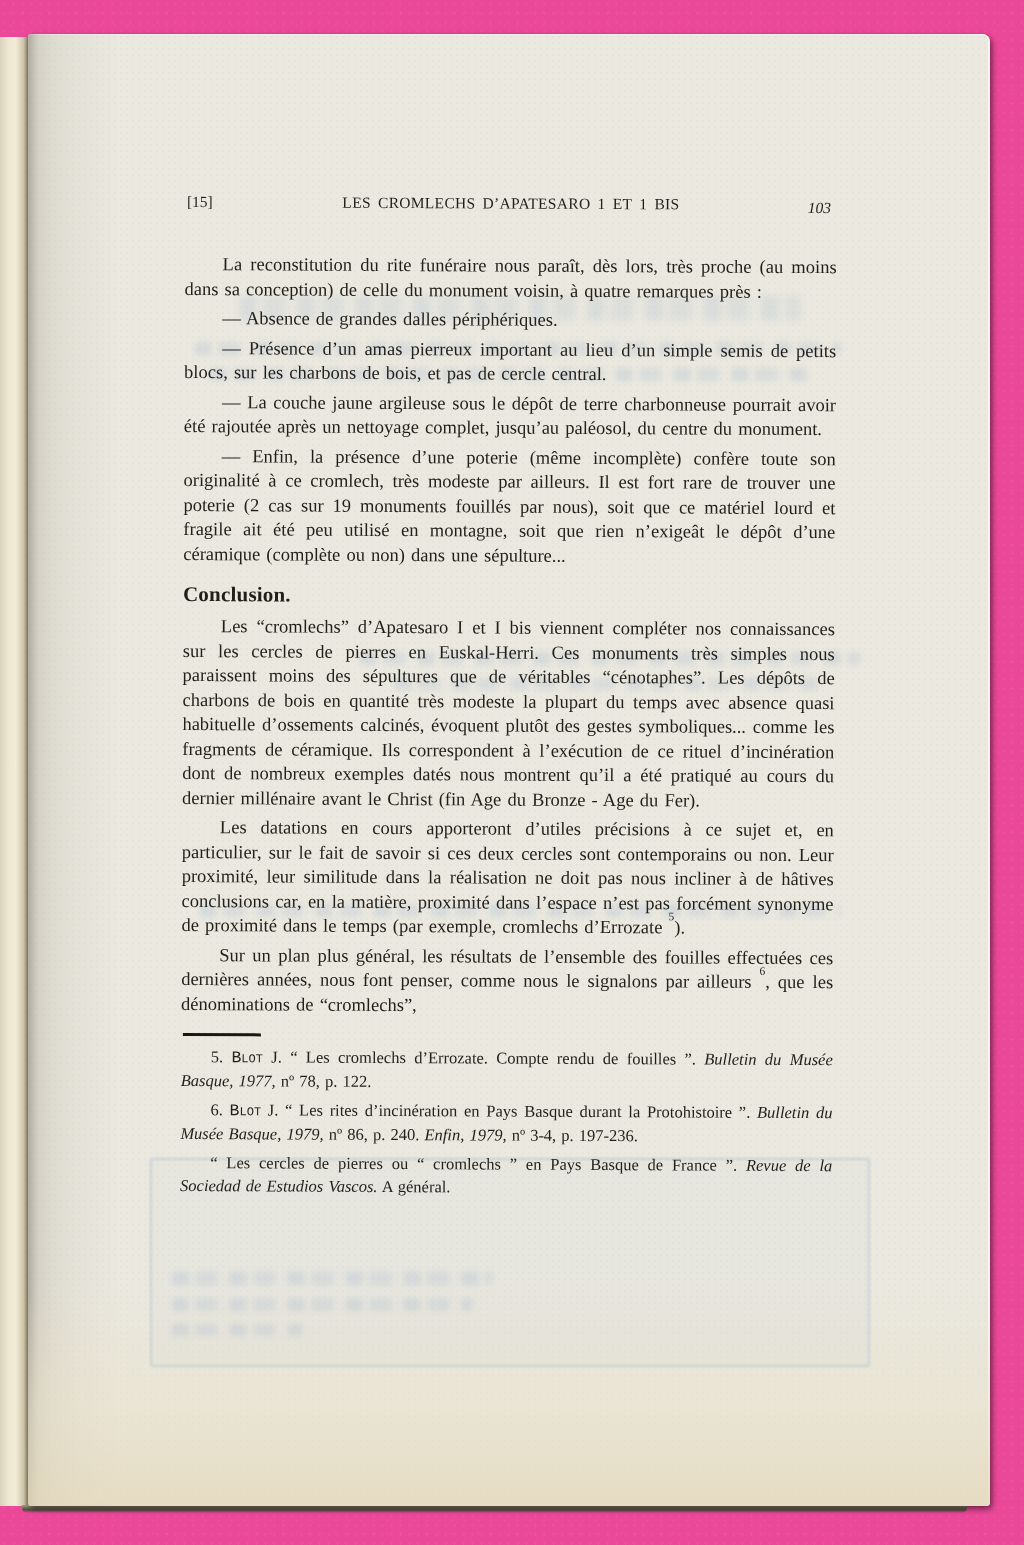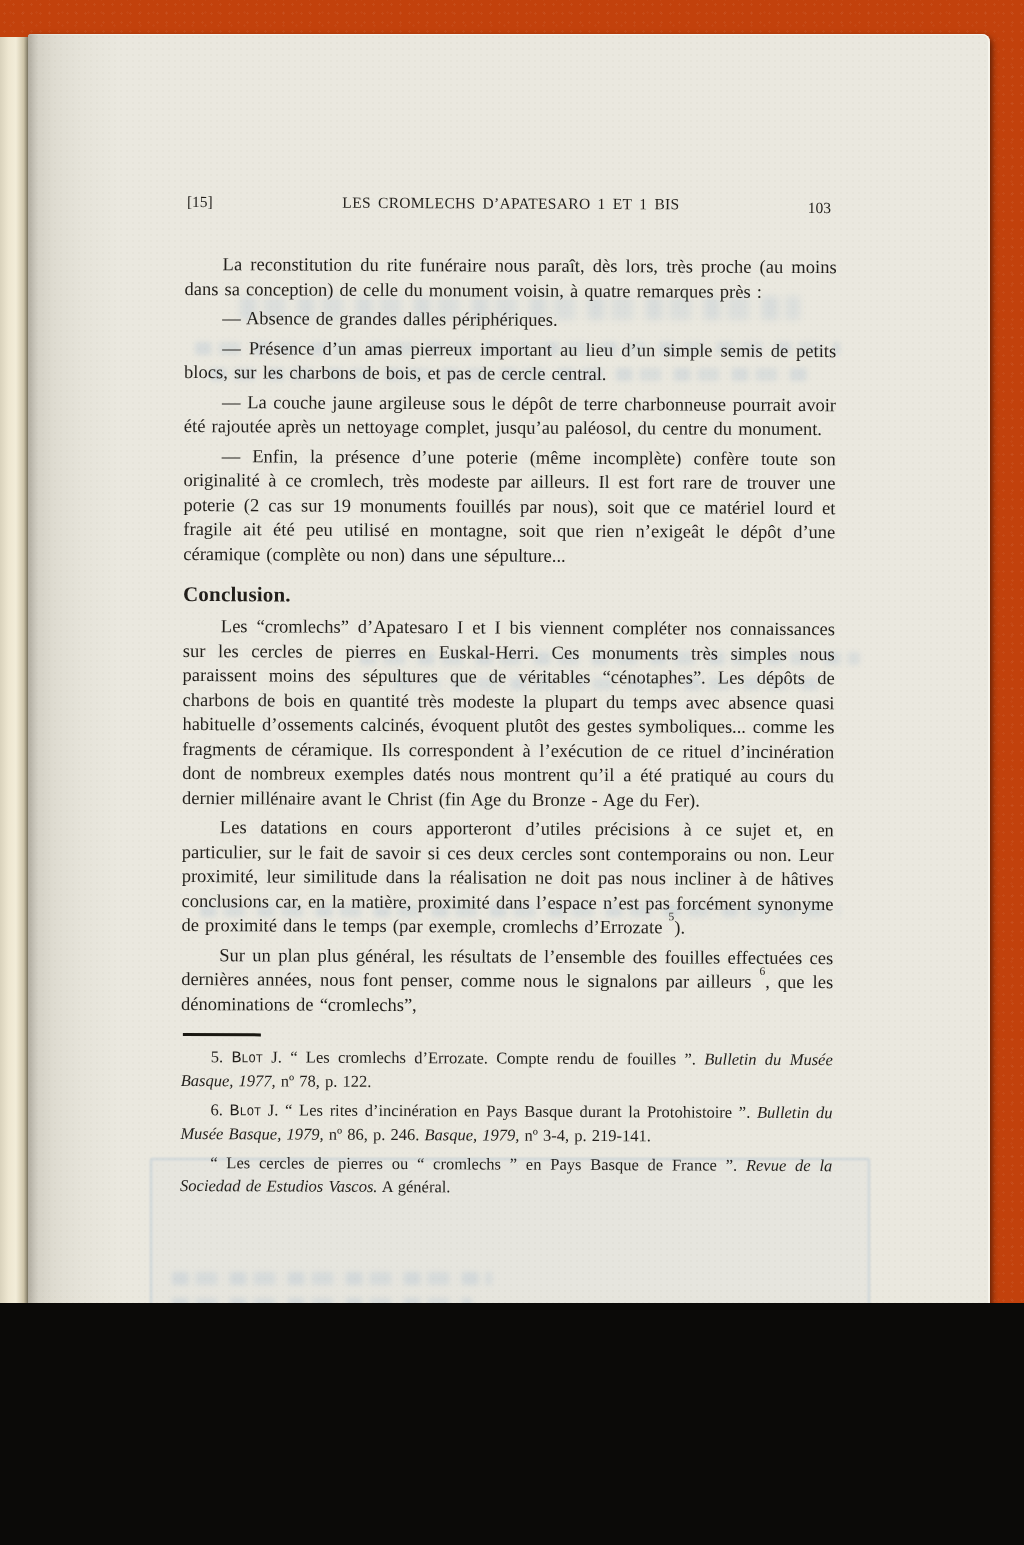--- a/index.html
+++ b/index.html
@@ -1,16 +1,16 @@
 <!DOCTYPE html>
 <html><head>
 <meta charset="utf-8">
 <style>
   html,body{margin:0;padding:0;background:#0b0a08;}
-  .scan{position:relative;width:1024px;height:1303px;overflow:hidden;background:#c2410c;
+  .scan{position:relative;width:1024px;height:1545px;overflow:hidden;background:#ec4899;
         font-family:"Liberation Serif","DejaVu Serif",serif;}
   .noise{position:absolute;inset:0;z-index:0;
     background-image:radial-gradient(rgba(255,255,255,.05) 1px, transparent 1.2px),
                      radial-gradient(rgba(255,255,255,.03) 1px, transparent 1.2px);
     background-size:9px 9px,13px 13px;background-position:0 0,4px 6px;}
   .under-left{position:absolute;left:0;top:37px;width:29px;height:1469px;z-index:1;
     background:linear-gradient(90deg,#d9d2bc 0,#eee7d1 30%,#f2ecd8 55%,#cdc4a8 82%,#8f8870 96%,#3a352a 100%);}
   .bottom-edge{position:absolute;left:22px;top:1505px;width:945px;height:8px;z-index:1;
     background:linear-gradient(180deg,#a79f87,#55503f 60%,rgba(0,0,0,0));border-radius:0 0 5px 5px;}
   .page{position:absolute;left:28px;top:34px;width:962px;height:1472px;z-index:2;
@@ -32,21 +32,21 @@
   .gl.big{height:24px;opacity:.5;filter:blur(3.5px);}
   .gbox{position:absolute;border:2px solid rgba(140,172,206,.30);
     background:rgba(150,185,215,.05);filter:blur(1px);border-radius:2px;}
 
   .content{position:absolute;left:157px;top:159px;width:652px;color:#221f1b;
     transform:rotate(.28deg);transform-origin:0 0;}
   .header{position:relative;height:22px;font-size:15.5px;}
   .marker{position:absolute;left:2px;top:0;}
   .rtitle{position:absolute;left:50%;top:0;transform:translateX(-50%);white-space:nowrap;
     letter-spacing:.3px;word-spacing:3px;}
-  .pnum{position:absolute;right:6px;top:3px;}
+  .pnum{position:absolute;right:6px;top:3px;font-style:italic;}
 
   .para{font-size:18.5px;line-height:24.5px;text-align:justify;text-indent:38px;
     margin:5px 0 0;word-spacing:1.5px;}
   .intro{margin-top:37px;}
   .concl{font-size:21px;font-weight:bold;margin:16px 0 0;letter-spacing:.2px;}
   .para.c1{margin-top:7px;}
   .fnrule{width:78px;height:3px;background:#191711;margin:17px 0 10px 2px;}
   .fn{font-size:16.5px;line-height:22.5px;text-align:justify;text-indent:30px;
     margin:7px 0 0;word-spacing:1px;}
   .italic{font-style:italic;}
@@ -93,18 +93,18 @@
 
       <h2 class="concl">Conclusion.</h2>
 
       <p class="para c1"><span>Les “cromlechs” d’Apatesaro I et I bis viennent compléter nos connaissances sur les cercles de pierres en Euskal-Herri. Ces monuments très simples nous paraissent moins des sépultures que de véritables “cénotaphes”. Les dépôts de charbons de bois en quantité très modeste la plupart du temps avec absence quasi habituelle d’ossements calcinés, évoquent plutôt des gestes symboliques... comme les fragments de céramique. Ils correspondent à l’exécution de ce rituel d’incinération dont de nombreux exemples datés nous montrent qu’il a été pratiqué au cours du dernier millénaire avant le Christ (fin Age du Bronze - Age du Fer).</span></p>
       <p class="para"><span>Les datations en cours apporteront d’utiles précisions à ce sujet et, en particulier, sur le fait de savoir si ces deux cercles sont contemporains ou non. Leur proximité, leur similitude dans la réalisation ne doit pas nous incliner à de hâtives conclusions car, en la matière, proximité dans l’espace n’est pas forcément synonyme de proximité dans le temps (par exemple, cromlechs d’Errozate </span><sup>5</sup><span>).</span></p>
       <p class="para"><span>Sur un plan plus général, les résultats de l’ensemble des fouilles effectuées ces dernières années, nous font penser, comme nous le signalons par ailleurs </span><sup>6</sup><span>, que les dénominations de “cromlechs”,</span></p>
 
       <div class="fnblock">
         <div class="fnrule"></div>
         <p class="fn"><span>5. </span><span class="smallcaps">Blot</span><span> J. “ Les cromlechs d’Errozate. Compte rendu de fouilles ”. </span><span class="italic">Bulletin du Musée Basque, 1977,</span><span> nº 78, p. 122.</span></p>
-        <p class="fn"><span>6. </span><span class="smallcaps">Blot</span><span> J. “ Les rites d’incinération en Pays Basque durant la Protohistoire ”. </span><span class="italic">Bulletin du Musée Basque, 1979,</span><span> nº 86, p. 246. </span><span class="italic">Basque, 1979,</span><span> nº 3-4, p. 219-141.</span></p>
+        <p class="fn"><span>6. </span><span class="smallcaps">Blot</span><span> J. “ Les rites d’incinération en Pays Basque durant la Protohistoire ”. </span><span class="italic">Bulletin du Musée Basque, 1979,</span><span> nº 86, p. 240. </span><span class="italic">Enfin, 1979,</span><span> nº 3-4, p. 197-236.</span></p>
         <p class="fn"><span>“ Les cercles de pierres ou “ cromlechs ” en Pays Basque de France ”. </span><span class="italic">Revue de la Sociedad de Estudios Vascos.</span><span> A général.</span></p>
       </div>
     </div>
   </div>
 </div>
 
 </body></html>

